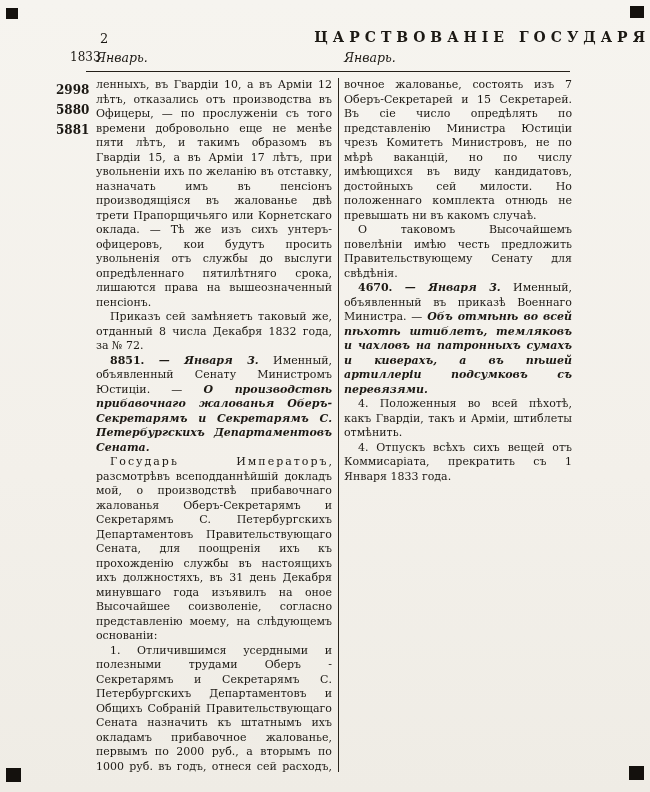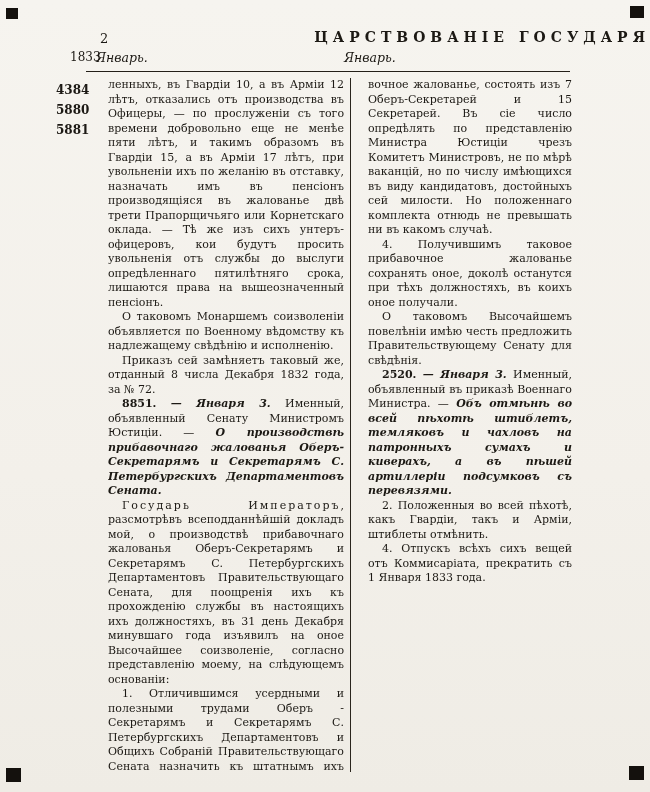--- a/index.html
+++ b/index.html
@@ -20,21 +20,21 @@
   }
   .subhead{position:absolute;top:50px;left:0;right:0;height:18px;font-size:12.5px;}
   .subhead .month{position:absolute;font-style:italic;}
   .subhead .month.left{left:96px;width:236px;}
   .subhead .month.right{left:344px;width:228px;}
   .subhead .year{position:absolute;left:70px;right:0;text-align:left;font-size:12px;}
   .rule{position:absolute;top:71px;left:86px;width:484px;height:1px;background:#241f18;}
   .margin-numbers{position:absolute;left:56px;top:80px;font-weight:bold;font-size:12px;line-height:20px;}
   .margin-numbers span{display:block;}
   .columns{position:absolute;top:78px;left:96px;right:78px;bottom:20px;display:flex;}
-  .col{overflow:hidden;margin-left:12px;}
+  .col{overflow:hidden;}
   .col.left{width:236px;}
   .col.right{flex:1;}
   .col-divider{width:1px;background:#2a251d;margin:0 5px 0 6px;}
   .para{margin:0;font-size:11px;line-height:14.5px;text-align:justify;}
   .para.indent{text-indent:14px;}
   .b{font-weight:bold;}
   .i{font-style:italic;font-weight:bold;}
   .sc{letter-spacing:2px;}
 </style>
 </head>
@@ -52,38 +52,36 @@
 
   <div class="subhead">
     <span class="month left">Январь.</span>
     <span class="year">1833</span>
     <span class="month right">Январь.</span>
   </div>
 
   <div class="rule"></div>
 
   <div class="margin-numbers">
-    <span>4384</span>
+    <span>2998</span>
     <span>5880</span>
     <span>5881</span>
   </div>
 
   <main class="columns">
     <section class="col left" id="col-left">
         <p class="para"><span>ленныхъ, въ Гвардіи 10, а въ Арміи 12 лѣтъ, отказались отъ производства въ Офицеры, — по прослуженіи съ того времени добровольно еще не менѣе пяти лѣтъ, и такимъ образомъ въ Гвардіи 15, а въ Арміи 17 лѣтъ, при увольненіи ихъ по желанію въ отставку, назначать имъ въ пенсіонъ производящіяся въ жалованье двѣ трети Прапорщичьяго или Корнетскаго оклада. — Тѣ же изъ сихъ унтеръ-офицеровъ, кои будутъ просить увольненія отъ службы до выслуги опредѣленнаго пятилѣтняго срока, лишаются права на вышеозначенный пенсіонъ.</span></p>
-        <p class="para indent"><span>О таковомъ Монаршемъ соизволеніи объявляется по Военному вѣдомству къ надлежащему свѣдѣнію и исполненію.</span></p>
         <p class="para indent"><span>Приказъ сей замѣняетъ таковый же, отданный 8 числа Декабря 1832 года, за № 72.</span></p>
         <p class="para indent"><span class="b">8851.</span><span class="i"> — Января 3. </span><span>Именный, объявленный Сенату Министромъ Юстиціи. — </span><span class="i">О производствѣ прибавочнаго жалованья Оберъ-Секретарямъ и Секретарямъ С. Петербургскихъ Департаментовъ Сената.</span></p>
         <p class="para indent"><span class="sc">Государь Императоръ</span><span>, разсмотрѣвъ всеподданнѣйшій докладъ мой, о производствѣ прибавочнаго жалованья Оберъ-Секретарямъ и Секретарямъ С. Петербургскихъ Департаментовъ Правительствующаго Сената, для поощренія ихъ къ прохожденію службы въ настоящихъ ихъ должностяхъ, въ 31 день Декабря минувшаго года изъявилъ на оное Высочайшее соизволеніе, согласно представленію моему, на слѣдующемъ основаніи:</span></p>
         <p class="para indent"><span>1. Отличившимся усердными и полезными трудами Оберъ - Секретарямъ и Секретарямъ С. Петербургскихъ Департаментовъ и Общихъ Собраній Правительствующаго Сената назначить къ штатнымъ ихъ окладамъ прибавочное жалованье, первымъ по 2000 руб., а вторымъ по 1000 руб. въ годъ, отнеся сей расходъ, составляющій 29,000, по возможности, на доходы и капиталъ Сенатскихъ Типографій.</span></p>
       </section>
     <div class="col-divider"></div>
     <section class="col right" id="col-right">
         <p class="para"><span>вочное жалованье, состоять изъ 7 Оберъ-Секретарей и 15 Секретарей. Въ сіе число опредѣлять по представленію Министра Юстиціи чрезъ Комитетъ Министровъ, не по мѣрѣ ваканцій, но по числу имѣющихся въ виду кандидатовъ, достойныхъ сей милости. Но положеннаго комплекта отнюдь не превышать ни въ какомъ случаѣ.</span></p>
-        <p class="para indent"><span>4. Получившимъ таковое прибавочное жалованье сохранять оное, доколѣ останутся при тѣхъ должностяхъ, въ коихъ оное получали.</span></p>
         <p class="para indent"><span>О таковомъ Высочайшемъ повелѣніи имѣю честь предложить Правительствующему Сенату для свѣдѣнія.</span></p>
-        <p class="para indent"><span class="b">2520.</span><span class="i"> — Января 3. </span><span>Именный, объявленный въ приказѣ Военнаго Министра. — </span><span class="i">Объ отмѣнѣ во всей пѣхотѣ штиблетъ, темляковъ и чахловъ на патронныхъ сумахъ и киверахъ, а въ пѣшей артиллеріи подсумковъ съ перевязями.</span></p>
-        <p class="para indent"><span>2. Положенныя во всей пѣхотѣ, какъ Гвардіи, такъ и Арміи, штиблеты отмѣнить.</span></p>
+        <p class="para indent"><span class="b">4670.</span><span class="i"> — Января 3. </span><span>Именный, объявленный въ приказѣ Военнаго Министра. — </span><span class="i">Объ отмѣнѣ во всей пѣхотѣ штиблетъ, темляковъ и чахловъ на патронныхъ сумахъ и киверахъ, а въ пѣшей артиллеріи подсумковъ съ перевязями.</span></p>
+        <p class="para indent"><span>4. Положенныя во всей пѣхотѣ, какъ Гвардіи, такъ и Арміи, штиблеты отмѣнить.</span></p>
         <p class="para indent"><span>4. Отпускъ всѣхъ сихъ вещей отъ Коммисаріата, прекратить съ 1 Января 1833 года.</span></p>
       </section>
   </main>
 
 </div>
 
 </body></html>

